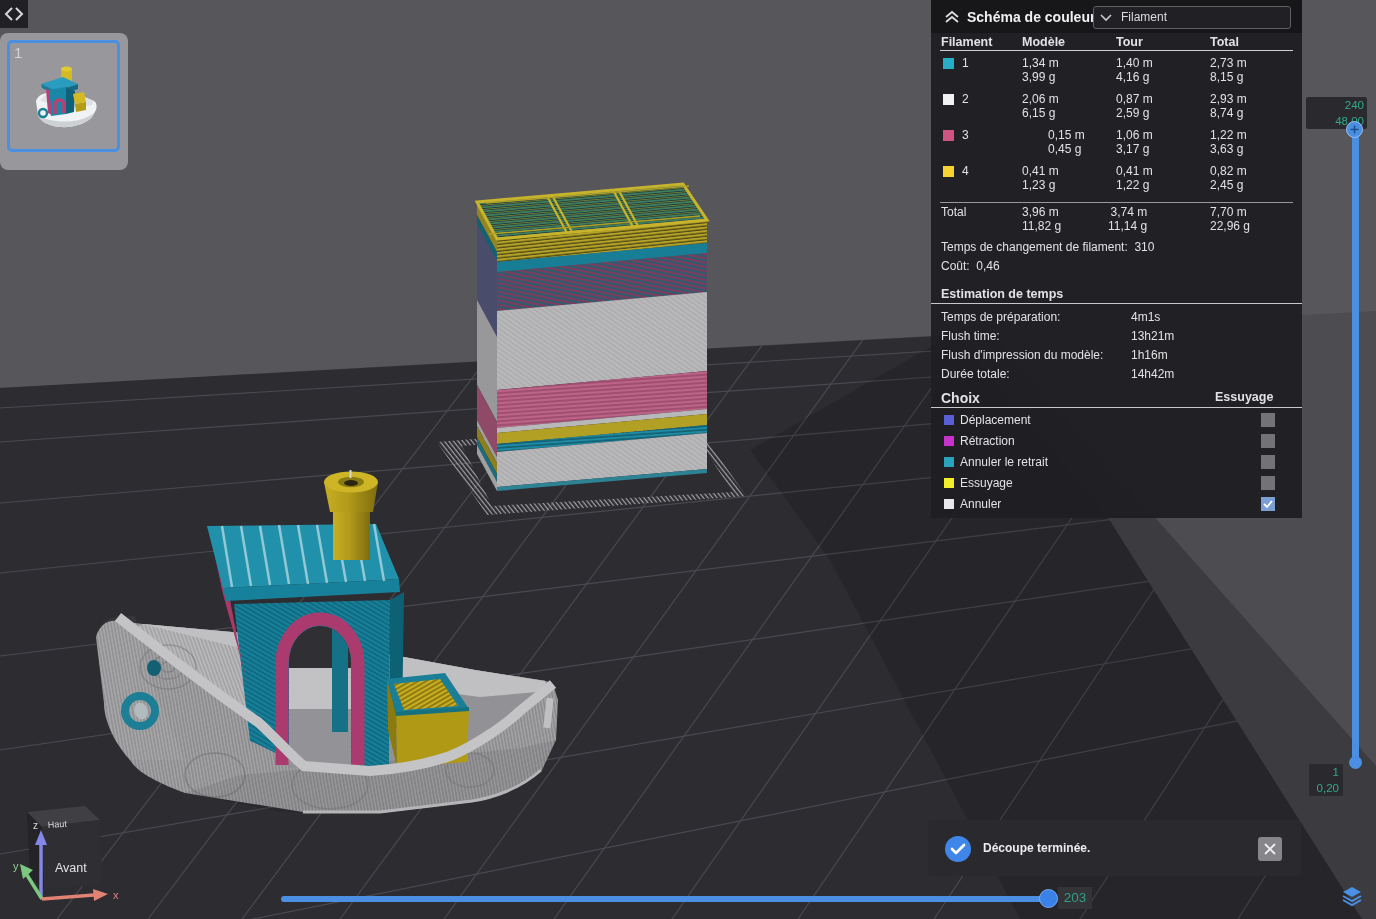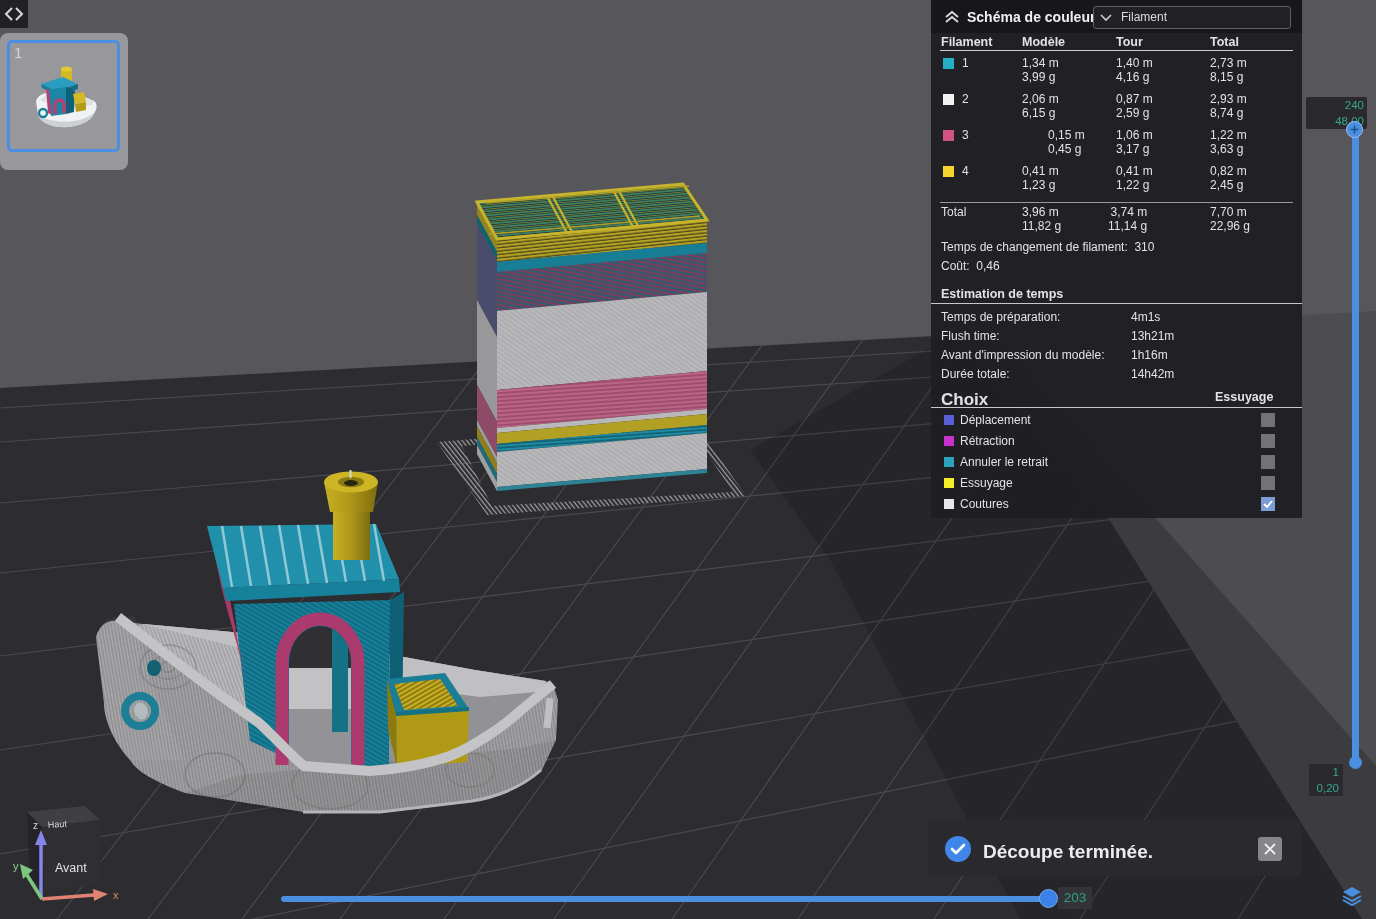--- a/index.html
+++ b/index.html
@@ -254,37 +254,37 @@
   <div class="abs" style="left:177px;top:205px;text-align:right;">3,74 m<br>11,14 g</div>
   <div class="abs" style="left:279px;top:205px;">7,70 m<br>22,96 g</div>
   <div class="abs" style="left:10px;top:240px;">Temps de changement de filament:&nbsp; 310</div>
   <div class="abs" style="left:10px;top:259px;">Coût:&nbsp; 0,46</div>
   <div class="abs" style="left:10px;top:287px;font-weight:bold;font-size:12.5px;">Estimation de temps</div>
   <div class="abs" style="left:0px;top:303px;width:371px;height:1px;background:#c8c8cc;"></div>
   <div class="abs" style="left:10px;top:310px;">Temps de préparation:</div>
   <div class="abs" style="left:200px;top:310px;">4m1s</div>
   <div class="abs" style="left:10px;top:329px;">Flush time:</div>
   <div class="abs" style="left:200px;top:329px;">13h21m</div>
-  <div class="abs" style="left:10px;top:348px;">Avant d'impression du modèle:</div>
+  <div class="abs" style="left:10px;top:348px;">Flush d'impression du modèle:</div>
   <div class="abs" style="left:200px;top:348px;">1h16m</div>
   <div class="abs" style="left:10px;top:367px;">Durée totale:</div>
   <div class="abs" style="left:200px;top:367px;">14h42m</div>
-  <div class="abs" style="left:10px;top:390px;font-weight:bold;font-size:17px;">Choix</div>
+  <div class="abs" style="left:10px;top:390px;font-weight:bold;font-size:14px;">Choix</div>
   <div class="abs" style="left:284px;top:390px;font-weight:bold;font-size:12.5px;">Essuyage</div>
   <div class="abs" style="left:0px;top:407px;width:371px;height:1px;background:#c8c8cc;"></div>
   <div class="abs" style="left:13px;top:415px;width:10px;height:10px;background:#5a5fd8;"></div>
   <div class="abs" style="left:29px;top:413px;">Déplacement</div>
   <div class="abs" style="left:13px;top:436px;width:10px;height:10px;background:#c832cc;"></div>
   <div class="abs" style="left:29px;top:434px;">Rétraction</div>
   <div class="abs" style="left:13px;top:457px;width:10px;height:10px;background:#2ba3bd;"></div>
   <div class="abs" style="left:29px;top:455px;">Annuler le retrait</div>
   <div class="abs" style="left:13px;top:478px;width:10px;height:10px;background:#f2ef2a;"></div>
   <div class="abs" style="left:29px;top:476px;text-align:center;">Essuyage</div>
   <div class="abs" style="left:13px;top:499px;width:10px;height:10px;background:#e8e8ea;"></div>
-  <div class="abs" style="left:29px;top:497px;">Coutures</div>
+  <div class="abs" style="left:29px;top:497px;">Annuler</div>
   <div class="abs" style="left:330px;top:413px;width:14px;height:14px;background:#737377;"></div>
   <div class="abs" style="left:330px;top:434px;width:14px;height:14px;background:#737377;"></div>
   <div class="abs" style="left:330px;top:455px;width:14px;height:14px;background:#737377;"></div>
   <div class="abs" style="left:330px;top:476px;width:14px;height:14px;background:#737377;"></div>
   <div class="abs" style="left:330px;top:497px;width:14px;height:14px;background:#7b9fd4;">
     <svg width="14" height="14" viewBox="0 0 14 14">
           <path d="M3,7 L6,10 L11,4" fill="none" stroke="#fff" stroke-width="1.8"></path>
         </svg>
   </div>
 </div>
@@ -329,20 +329,20 @@
 <div class="abs" style="left:1058px;top:887px;width:34px;height:22px;background:#333338;color:#2fa084;font-size:13.5px;line-height:22px;text-align:center;">203</div>
 <svg class="abs" style="left:1340px;top:884px" width="24" height="24" viewBox="0 0 24 24">
   <path d="M12,3 L21,8 L12,13 L3,8 Z" fill="#4a8fe2"></path>
   <path d="M3,12 L12,17 L21,12 M3,16 L12,21 L21,16" fill="none" stroke="#4a8fe2" stroke-width="2"></path>
 </svg>
 <div class="abs" style="left:928px;top:820px;width:373px;height:56px;background:#2a2a2e;border-radius:4px;">
   <div class="abs" style="left:17px;top:16px;width:26px;height:26px;border-radius:50%;background:#3f86e8;"></div>
   <svg class="abs" style="left:22px;top:22px" width="16" height="14" viewBox="0 0 16 14">
     <path d="M2,7 L6,11 L14,3" fill="none" stroke="#fff" stroke-width="2.6" stroke-linecap="round" stroke-linejoin="round"></path>
   </svg>
-  <div class="abs" style="left:55px;top:21px;font-weight:bold;font-size:19px;color:#ececee;">Découpe terminée.</div>
+  <div class="abs" style="left:55px;top:21px;font-weight:bold;font-size:12px;color:#ececee;">Découpe terminée.</div>
   <div class="abs" style="left:330px;top:17px;width:24px;height:24px;background:#85858a;border-radius:3px;">
     <svg width="24" height="24" viewBox="0 0 24 24">
           <path d="M7,7 L17,17 M17,7 L7,17" stroke="#f0f0f2" stroke-width="1.8"></path>
         </svg>
   </div>
 </div>
 </div>
 
 </body></html>

